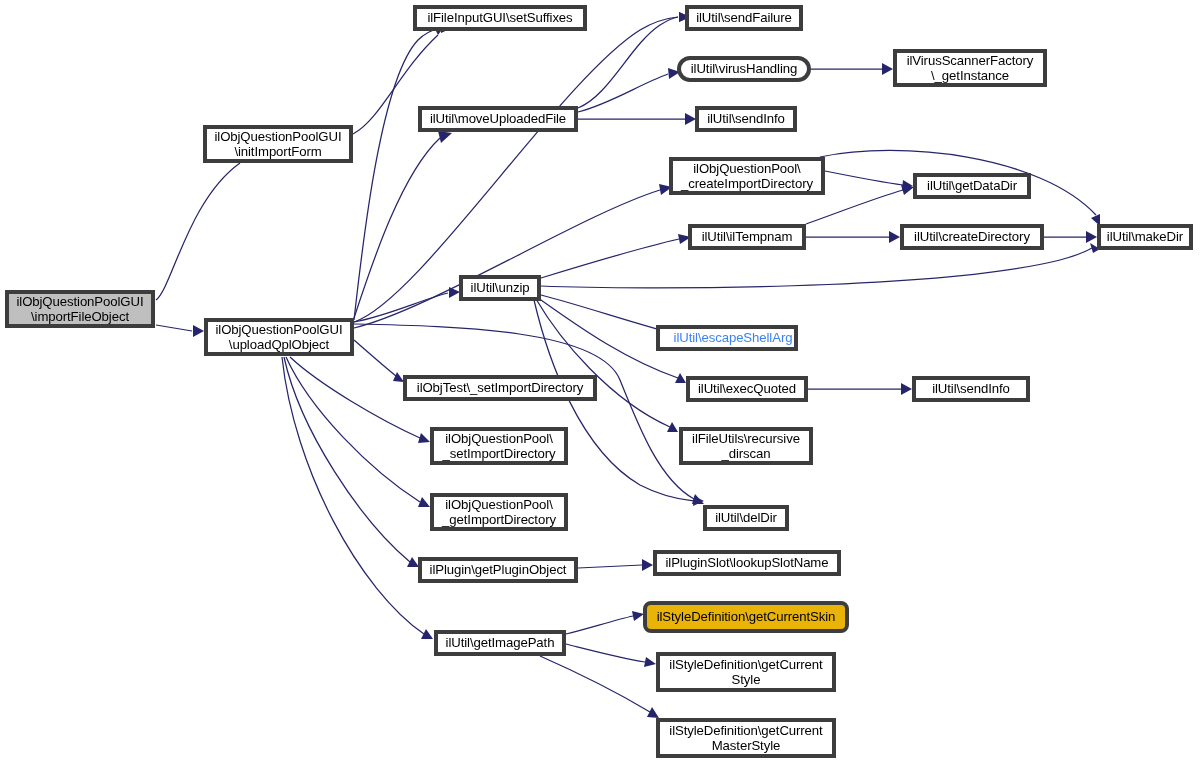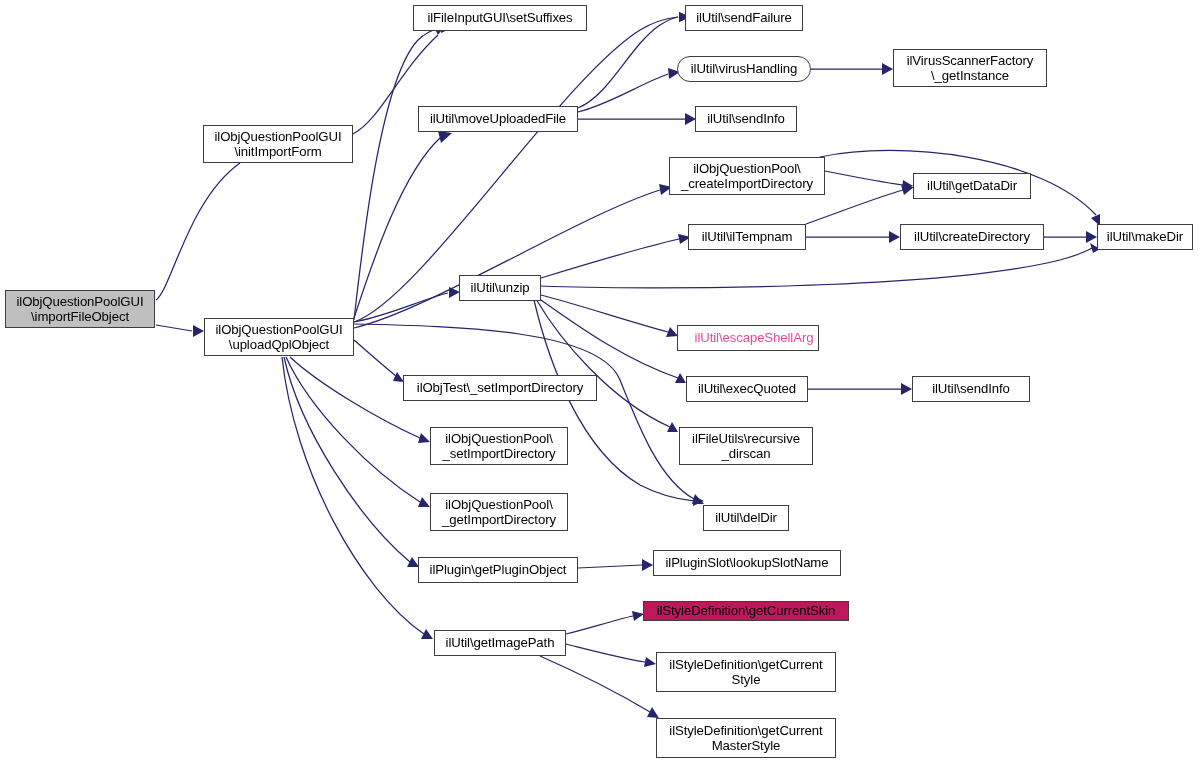--- a/index.html
+++ b/index.html
@@ -19,21 +19,21 @@
   #edge-layer {
     position: absolute;
     left: 0;
     top: 0;
     width: 1201px;
     height: 765px;
   }
   .graph-node {
     position: absolute;
     box-sizing: border-box;
-    border: 1px solid #f97316;
+    border: 4px solid #f97316;
     background: #ffffff;
     color: #000000;
     font-size: 13.2px;
     line-height: 15.5px;
     text-align: center;
     display: flex;
     align-items: center;
     justify-content: center;
     white-space: pre-line;
     letter-spacing: -0.1px;
@@ -208,32 +208,32 @@
     <div class="graph-node" style="left: 695px; top: 106px; width: 102px; height: 26px; background: rgb(255, 255, 255); border-color: rgb(61, 61, 61); color: rgb(0, 0, 0);">ilUtil\sendInfo</div>
     <div class="graph-node" style="left: 893px; top: 49px; width: 154px; height: 38px; background: rgb(255, 255, 255); border-color: rgb(61, 61, 61); color: rgb(0, 0, 0);">ilVirusScannerFactory
 \_getInstance</div>
     <div class="graph-node" style="left: 669px; top: 157px; width: 156px; height: 38px; background: rgb(255, 255, 255); border-color: rgb(61, 61, 61); color: rgb(0, 0, 0);">ilObjQuestionPool\
 _createImportDirectory</div>
     <div class="graph-node" style="left: 913px; top: 173px; width: 118px; height: 26px; background: rgb(255, 255, 255); border-color: rgb(61, 61, 61); color: rgb(0, 0, 0);">ilUtil\getDataDir</div>
     <div class="graph-node" style="left: 688px; top: 224px; width: 118px; height: 26px; background: rgb(255, 255, 255); border-color: rgb(61, 61, 61); color: rgb(0, 0, 0);">ilUtil\ilTempnam</div>
     <div class="graph-node" style="left: 900px; top: 224px; width: 144px; height: 26px; background: rgb(255, 255, 255); border-color: rgb(61, 61, 61); color: rgb(0, 0, 0);">ilUtil\createDirectory</div>
     <div class="graph-node" style="left: 1097px; top: 224px; width: 96px; height: 26px; background: rgb(255, 255, 255); border-color: rgb(61, 61, 61); color: rgb(0, 0, 0);">ilUtil\makeDir</div>
     <div class="graph-node" style="left: 459px; top: 275px; width: 82px; height: 26px; background: rgb(255, 255, 255); border-color: rgb(61, 61, 61); color: rgb(0, 0, 0);">ilUtil\unzip</div>
-    <div class="graph-node" style="left: 677px; top: 325px; width: 142px; height: 26px; background: rgb(255, 255, 255); border-color: rgb(61, 61, 61); color: #ec4899; padding-left: 12px;">ilUtil\escapeShellArg</div>
+    <div class="graph-node" style="left: 656px; top: 325px; width: 142px; height: 26px; background: rgb(255, 255, 255); border-color: rgb(61, 61, 61); color: #3b82f6; padding-left: 12px;">ilUtil\escapeShellArg</div>
     <div class="graph-node" style="left: 403px; top: 375px; width: 194px; height: 26px; background: rgb(255, 255, 255); border-color: rgb(61, 61, 61); color: rgb(0, 0, 0);">ilObjTest\_setImportDirectory</div>
     <div class="graph-node" style="left: 686px; top: 376px; width: 122px; height: 26px; background: rgb(255, 255, 255); border-color: rgb(61, 61, 61); color: rgb(0, 0, 0);">ilUtil\execQuoted</div>
     <div class="graph-node" style="left: 912px; top: 376px; width: 118px; height: 26px; background: rgb(255, 255, 255); border-color: rgb(61, 61, 61); color: rgb(0, 0, 0);">ilUtil\sendInfo</div>
     <div class="graph-node" style="left: 430px; top: 427px; width: 138px; height: 38px; background: rgb(255, 255, 255); border-color: rgb(61, 61, 61); color: rgb(0, 0, 0);">ilObjQuestionPool\
 _setImportDirectory</div>
     <div class="graph-node" style="left: 679px; top: 427px; width: 134px; height: 38px; background: rgb(255, 255, 255); border-color: rgb(61, 61, 61); color: rgb(0, 0, 0);">ilFileUtils\recursive
 _dirscan</div>
     <div class="graph-node" style="left: 430px; top: 493px; width: 138px; height: 38px; background: rgb(255, 255, 255); border-color: rgb(61, 61, 61); color: rgb(0, 0, 0);">ilObjQuestionPool\
 _getImportDirectory</div>
     <div class="graph-node" style="left: 703px; top: 493px; width: 86px; height: 26px; background: rgb(255, 255, 255); border-color: rgb(61, 61, 61); color: rgb(0, 0, 0); margin-top: 12px;">ilUtil\delDir</div>
     <div class="graph-node" style="left: 418px; top: 557px; width: 160px; height: 26px; background: rgb(255, 255, 255); border-color: rgb(61, 61, 61); color: rgb(0, 0, 0);">ilPlugin\getPluginObject</div>
     <div class="graph-node" style="left: 653px; top: 550px; width: 188px; height: 26px; background: rgb(255, 255, 255); border-color: rgb(61, 61, 61); color: rgb(0, 0, 0);">ilPluginSlot\lookupSlotName</div>
     <div class="graph-node" style="left: 434px; top: 630px; width: 132px; height: 26px; background: rgb(255, 255, 255); border-color: rgb(61, 61, 61); color: rgb(0, 0, 0);">ilUtil\getImagePath</div>
-    <div class="graph-node" style="left: 643px; top: 601px; width: 206px; height: 20px; background: #be185d; border-color: rgb(61, 61, 61); color: rgb(0, 0, 0);">ilStyleDefinition\getCurrentSkin</div>
+    <div class="graph-node" style="left: 643px; top: 601px; width: 206px; height: 32px; background: #eab308; border-color: rgb(61, 61, 61); color: rgb(0, 0, 0); border-radius: 8px;">ilStyleDefinition\getCurrentSkin</div>
     <div class="graph-node" style="left: 656px; top: 652px; width: 180px; height: 40px; background: rgb(255, 255, 255); border-color: rgb(61, 61, 61); color: rgb(0, 0, 0);">ilStyleDefinition\getCurrent
 Style</div>
     <div class="graph-node" style="left: 656px; top: 718px; width: 180px; height: 40px; background: rgb(255, 255, 255); border-color: rgb(61, 61, 61); color: rgb(0, 0, 0);">ilStyleDefinition\getCurrent
 MasterStyle</div>
   </div>
 
 </body></html>

